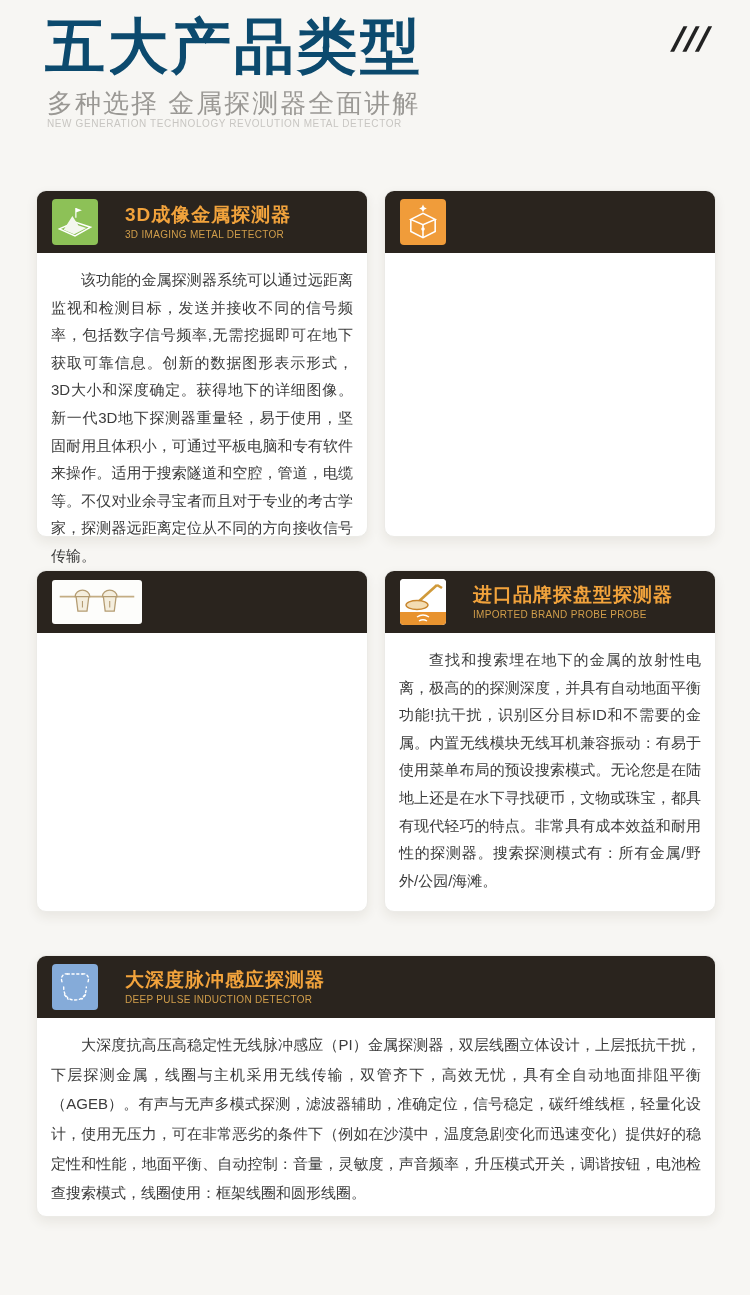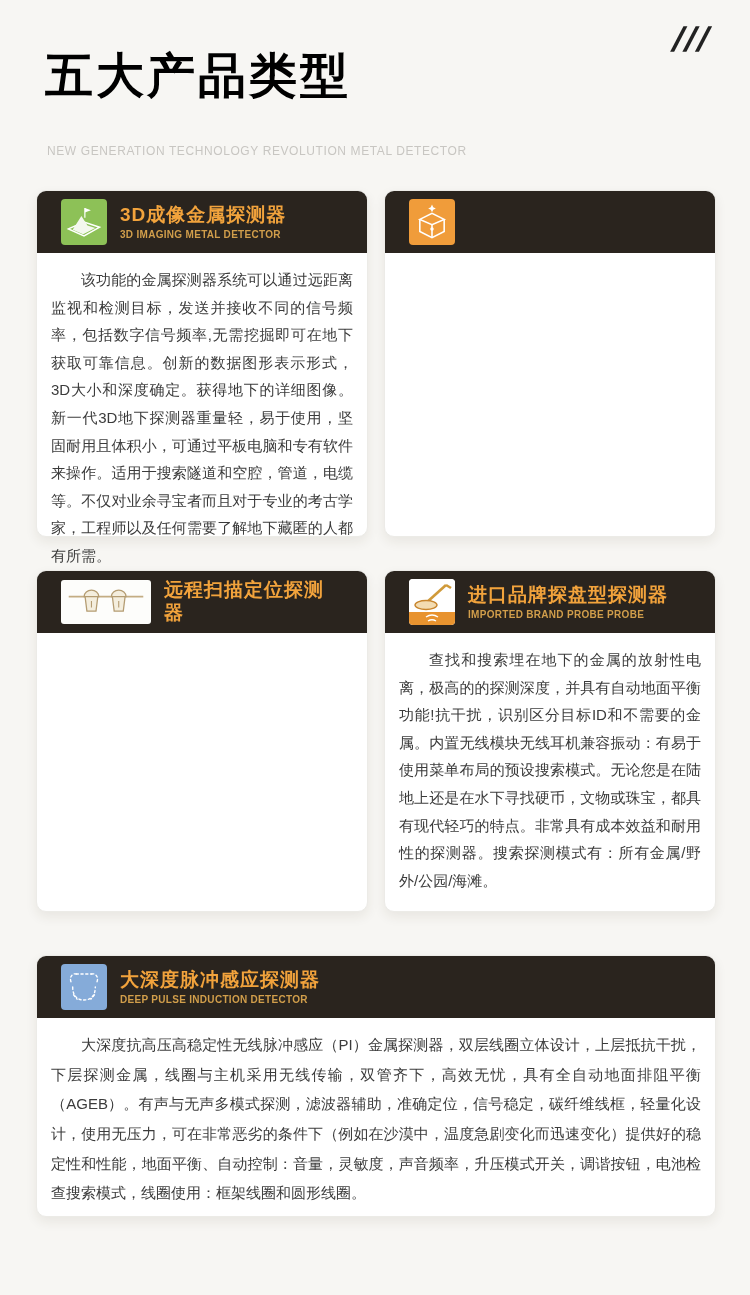--- a/index.html
+++ b/index.html
@@ -7,101 +7,102 @@
     width:750px;height:1295px;position:relative;
     background:#f7f6f3;
     font-family:"Liberation Sans","DejaVu Sans",sans-serif;
     -webkit-font-smoothing:antialiased;
   }
   .page{position:absolute;inset:0;overflow:hidden;}
 
   
   .main-title{
     position:absolute;left:45px;top:14px;
-    font-size:48px;font-weight:900;color:#000000;
-    letter-spacing:3px;line-height:1.1;margin-top:36px;
+    font-size:60px;font-weight:900;color:#0c4a6e;
+    letter-spacing:3px;line-height:1.1;
   }
   .slashes{
     position:absolute;right:40px;top:20px;
     font-size:34px;font-weight:900;font-style:italic;color:#222;
     letter-spacing:3px;transform:skewX(-8deg);
   }
   .subtitle{
     position:absolute;left:47px;top:86px;
     font-size:26px;color:#9a9894;letter-spacing:2px;
   }
   .tagline{
-    position:absolute;left:47px;top:144px;
-    font-size:12px;color:#c8c6c2;letter-spacing:0.6px;
+    position:absolute;left:47px;top:118px;
+    font-size:10px;color:#c8c6c2;letter-spacing:0.6px;
   }
 
   
   .card{
     position:absolute;background:#ffffff;border-radius:10px;
     border:1px solid #ecebe7;
     box-shadow:0 5px 12px rgba(60,50,30,0.08);
   }
   .card-1{left:36px;top:190px;width:330px;height:345px;}
   .card-2{left:384px;top:190px;width:330px;height:345px;}
   .card-3{left:36px;top:570px;width:330px;height:340px;}
   .card-4{left:384px;top:570px;width:330px;height:340px;}
   .card-5{left:36px;top:955px;width:678px;height:260px;}
 
   .card-head{
     height:62px;background:#2a241e;border-radius:9px 9px 0 0;
-    display:flex;align-items:center;gap:13px;padding:0 24px;
+    display:flex;align-items:center;gap:27px;padding:0 15px;
     box-sizing:border-box;
   }
   .icon{
     width:46px;height:46px;border-radius:4px;flex:none;
     display:flex;align-items:center;justify-content:center;
   }
   .icon svg{display:block;}
   .icon-green{background:#8dc157;}
   .icon-orange{background:#f09c3a;}
   .icon-wide{width:90px;height:44px;background:#fdfdfb;border-radius:3px;}
   .icon-detector{background:#ffffff;overflow:hidden;}
   .icon-blue{background:#85abd9;}
 
   .titles{display:flex;flex-direction:column;justify-content:center;}
   .t-cn{font-size:19px;font-weight:bold;color:#f2a33c;letter-spacing:1px;line-height:1.2;}
-  .t-en{font-size:10px;font-weight:bold;color:#d19e4b;letter-spacing:0.3px;margin-top:3px;}
+  .t-en{font-size:10px;font-weight:normal;color:#d19e4b;letter-spacing:0.3px;margin-top:3px;}
 
   .card-body{
     margin:0;padding:13px 14px 0 14px;
     font-size:15px;line-height:1.84;color:#3b3b3b;
     text-align:justify;text-indent:2em;
   }
   .card-5 .card-body{line-height:1.98;padding-top:12px;}
 </style>
 </head>
 <body>
 
 <div class="page">
 
   <div class="main-title">五大产品类型</div>
   <div class="slashes">///</div>
+  <div class="subtitle">多种选择 金属探测器全面讲解</div>
   <div class="tagline">NEW GENERATION TECHNOLOGY REVOLUTION METAL DETECTOR</div>
 
   <section class="card card-1">
     <header class="card-head">
       <span class="icon icon-green">
         <svg width="40" height="40" viewBox="0 0 46 46">
           <polygon points="5,31 23,23 41,29 23,39" fill="none" stroke="#ffffff" stroke-width="1.6"></polygon>
           <polygon points="10,32 20,16 27,27 36,30 22,37" fill="#f4f7ee"></polygon>
           <line x1="24" y1="7" x2="24" y2="18" stroke="#ffffff" stroke-width="1.4"></line>
           <polygon points="24,7 31,9.5 24,12" fill="#ffffff"></polygon>
         </svg>
       </span>
       <div class="titles">
         <div class="t-cn">3D成像金属探测器</div>
         <div class="t-en">3D IMAGING METAL DETECTOR</div>
       </div>
     </header>
-    <p class="card-body">该功能的金属探测器系统可以通过远距离监视和检测目标，发送并接收不同的信号频率，包括数字信号频率,无需挖掘即可在地下获取可靠信息。创新的数据图形表示形式，3D大小和深度确定。获得地下的详细图像。新一代3D地下探测器重量轻，易于使用，坚固耐用且体积小，可通过平板电脑和专有软件来操作。适用于搜索隧道和空腔，管道，电缆等。不仅对业余寻宝者而且对于专业的考古学家，工程师以及任何需要了解地下藏匿的人都有所需。</p>
+    <p class="card-body">该功能的金属探测器系统可以通过远距离监视和检测目标，发送并接收不同的信号频率，包括数字信号频率,无需挖掘即可在地下获取可靠信息。创新的数据图形表示形式，3D大小和深度确定。获得地下的详细图像。新一代3D地下探测器重量轻，易于使用，坚固耐用且体积小，可通过平板电脑和专有软件来操作。适用于搜索隧道和空腔，管道，电缆等。不仅对业余寻宝者而且对于专业的考古学家，探测器远距离定位从不同的方向接收信号传输。</p>
   </section>
 
   <section class="card card-2">
     <header class="card-head">
       <span class="icon icon-orange">
         <svg width="40" height="40" viewBox="0 0 46 46">
           <path d="M23 3l1.4 3 3 1.4-3 1.4-1.4 3-1.4-3-3-1.4 3-1.4z" fill="#ffffff"></path>
           <path d="M9 20l14-7 14 7-14 6z" fill="none" stroke="#ffffff" stroke-width="1.8"></path>
           <path d="M9 20v14l14 7 14-7V20" fill="none" stroke="#ffffff" stroke-width="1.8"></path>
           <path d="M23 26v15" stroke="#ffffff" stroke-width="1.8"></path>
@@ -120,21 +121,20 @@
             <path d="M20 16a8 7 0 0 1 16 0z"></path>
             <path d="M21 16h14l-2 16h-10z"></path>
             <path d="M50 16a8 7 0 0 1 16 0z"></path>
             <path d="M51 16h14l-2 16h-10z"></path>
           </g>
           <line x1="28" y1="21" x2="28" y2="28" stroke="#b49c72" stroke-width="1.2"></line>
           <line x1="58" y1="21" x2="58" y2="28" stroke="#b49c72" stroke-width="1.2"></line>
         </svg>
       </span>
       <div class="titles">
-        <div class="t-cn">远程扫描定位探测器</div>
       </div>
     </header>
   </section>
 
   <section class="card card-4">
     <header class="card-head">
       <span class="icon icon-detector">
         <svg width="46" height="46" viewBox="0 0 46 46">
           <rect x="0" y="0" width="46" height="33" fill="#ffffff"></rect>
           <rect x="0" y="33" width="46" height="13" fill="#e8932f"></rect>

